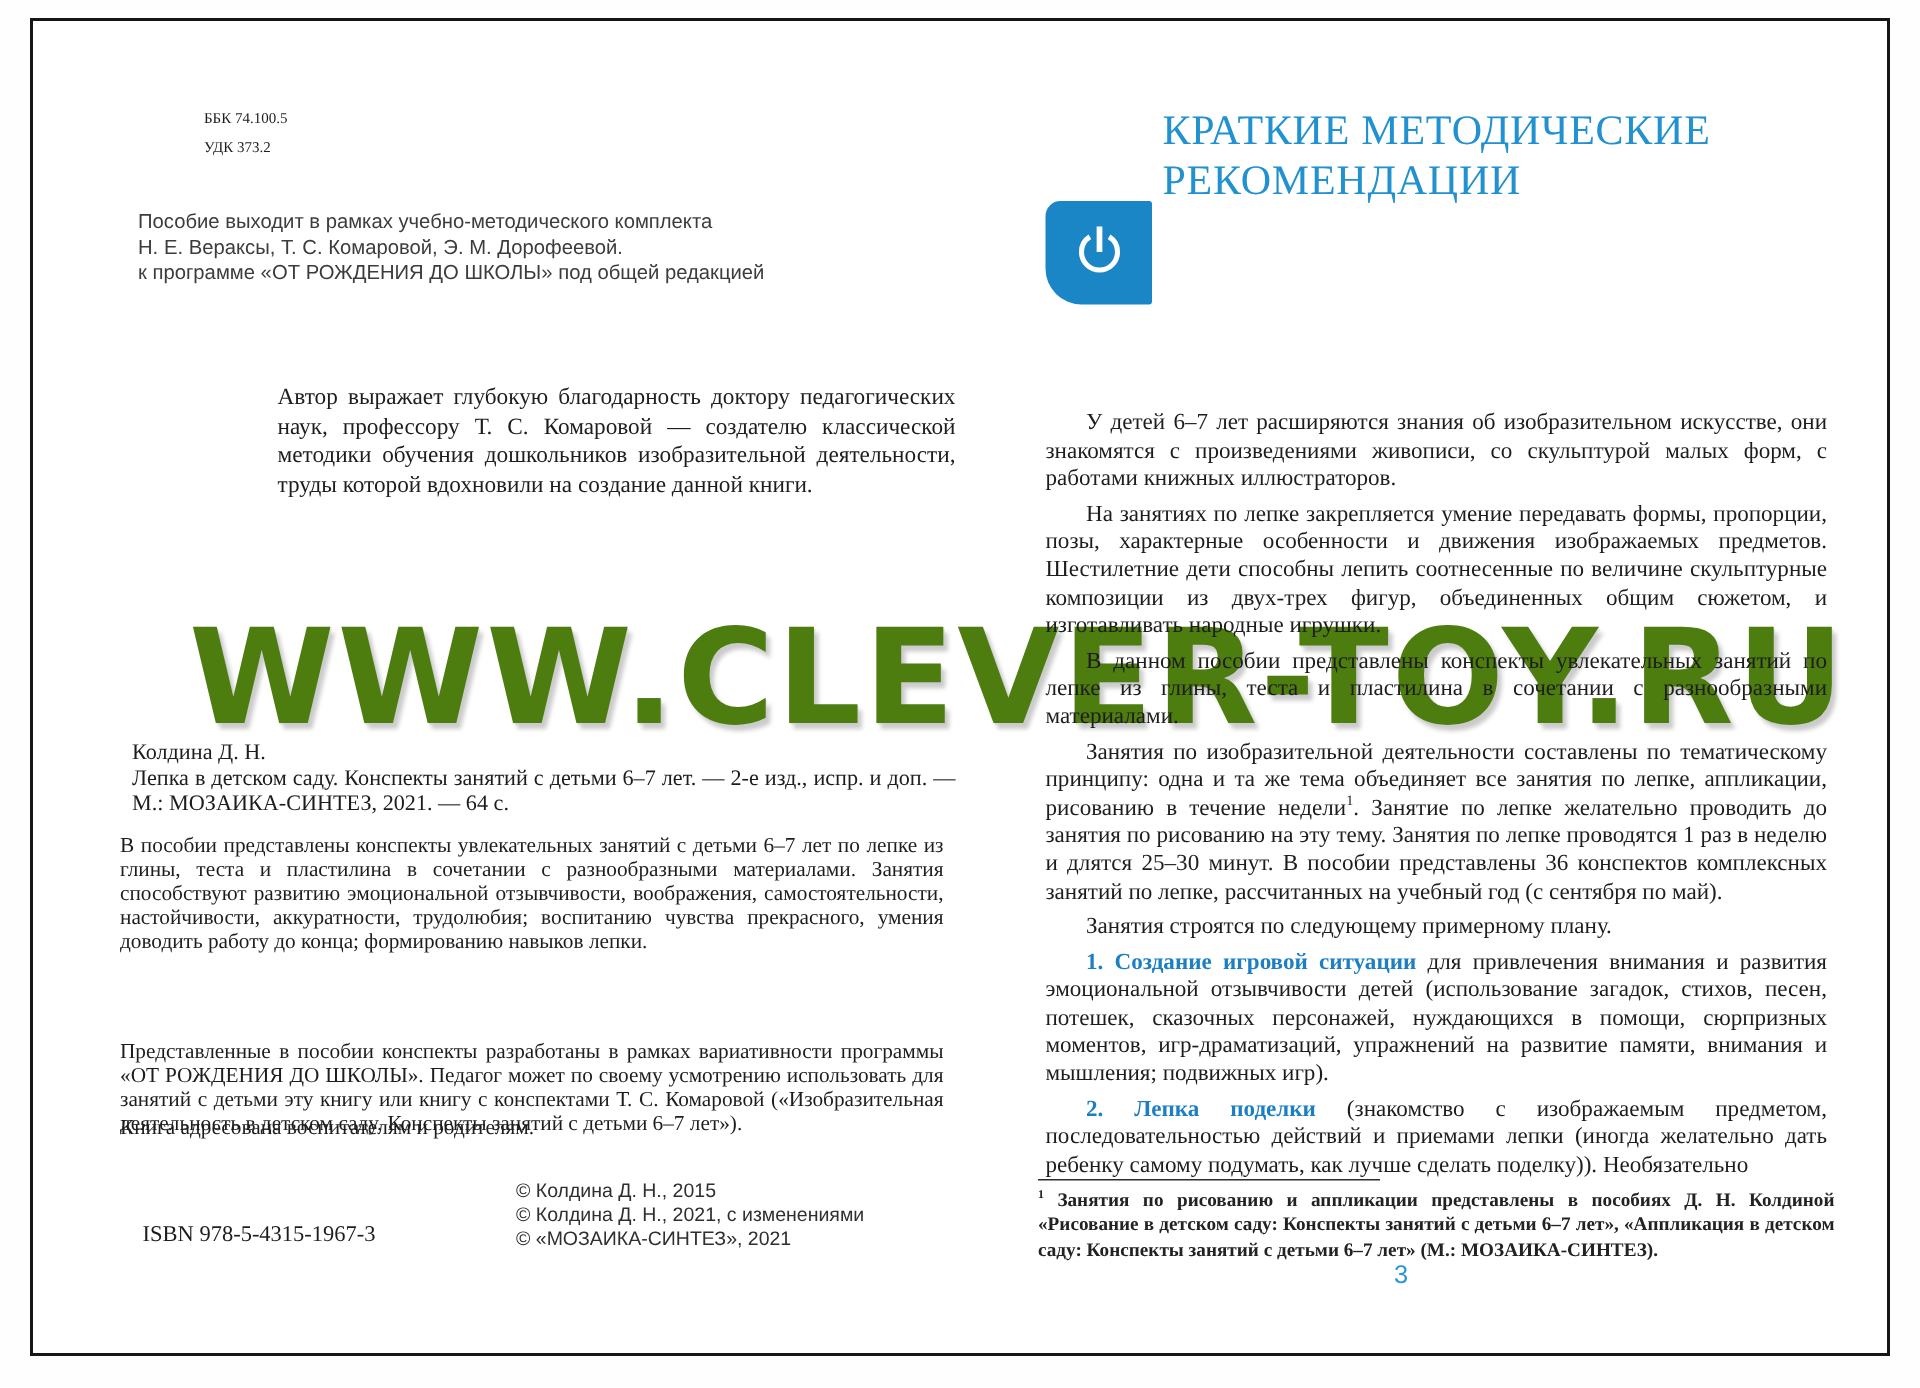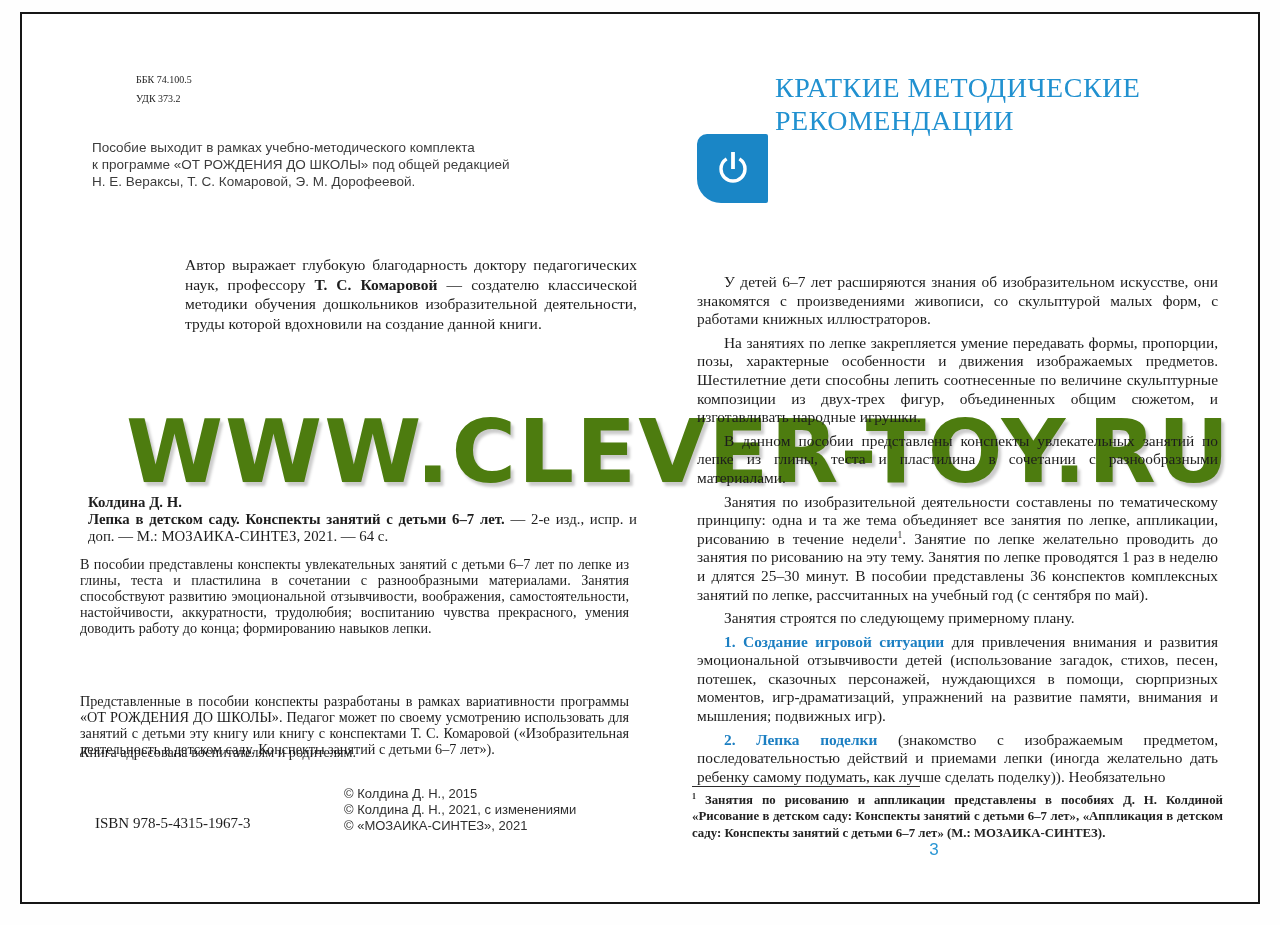--- a/index.html
+++ b/index.html
@@ -13,21 +13,21 @@
   .watermark{left:126px;top:400px;z-index:1;font-family:"DejaVu Sans",sans-serif;font-weight:bold;
              font-size:88px;letter-spacing:2px;color:#4d7c0f;white-space:nowrap;
              text-shadow:3px 4px 3px #cbcbcb, 1px 1px 0 #e8e8e8;}
 
   
   .codes{left:104px;top:70px;font-size:10px;line-height:19px;margin-left:32px;}
   .series-note{left:92px;top:139px;font-family:"Liberation Sans",sans-serif;font-size:13.5px;
                line-height:17px;color:#3c3c3c;}
   .ack{left:185px;top:255px;width:452px;font-size:15.5px;line-height:19.6px;text-align:justify;}
   .bib{left:88px;top:494px;width:549px;font-size:14.8px;line-height:16.8px;text-align:justify;}
-  .bold{font-weight:bold;}
+  .bold{font-weight:normal;}
   .annotation{left:80px;width:549px;font-size:14.2px;line-height:16.1px;text-align:justify;}
   .ann1{top:556px;}
   .ann2{top:657px;margin-top:36px;}
   .ann3{top:744px;}
   .isbn{left:95px;top:815px;font-size:15px;}
   .copyrights{left:344px;top:786px;font-family:"Liberation Sans",sans-serif;font-size:13px;
               line-height:15.8px;color:#2f2f2f;}
 
   
   .heading{left:775px;top:71px;font-family:Liberation Serif, serif;font-size:28px;
@@ -52,22 +52,22 @@
 
   <div class="abs watermark">WWW.CLEVER-TOY.RU</div>
 
   <div class="abs codes layer">
     <div>ББК 74.100.5</div>
     <div>УДК 373.2</div>
   </div>
 
   <div class="abs series-note layer">
     <div>Пособие выходит в рамках учебно-методического комплекта</div>
+    <div>Н. Е. Вераксы, Т. С. Комаровой, Э. М. Дорофеевой.</div>
     <div>к программе «ОТ РОЖДЕНИЯ ДО ШКОЛЫ» под общей редакцией</div>
-    <div>Н. Е. Вераксы, Т. С. Комаровой, Э. М. Дорофеевой.</div>
   </div>
 
   <div class="abs ack layer"><span>Автор выражает глубокую благодарность доктору педагогических наук, профессору </span><span class="bold">Т. С. Комаровой</span><span> — создателю классической методики обучения дошкольников изобразительной деятельности, труды которой вдохновили на создание данной книги.</span></div>
 
   <div class="abs bib layer">
     <div class="bold">Колдина Д. Н.</div>
     <div><span class="bold">Лепка в детском саду. Конспекты занятий с детьми 6–7 лет.</span><span> — 2-е изд., испр. и доп. — М.: МОЗАИКА-СИНТЕЗ, 2021. — 64 с.</span></div>
   </div>
 
   <div class="abs annotation ann1 layer">В пособии представлены конспекты увлекательных занятий с детьми 6–7 лет по лепке из глины, теста и пластилина в сочетании с разнообразными материалами. Занятия способствуют развитию эмоциональной отзывчивости, воображения, самостоятельности, настойчивости, аккуратности, трудолюбия; воспитанию чувства прекрасного, умения доводить работу до конца; формированию навыков лепки.</div>

